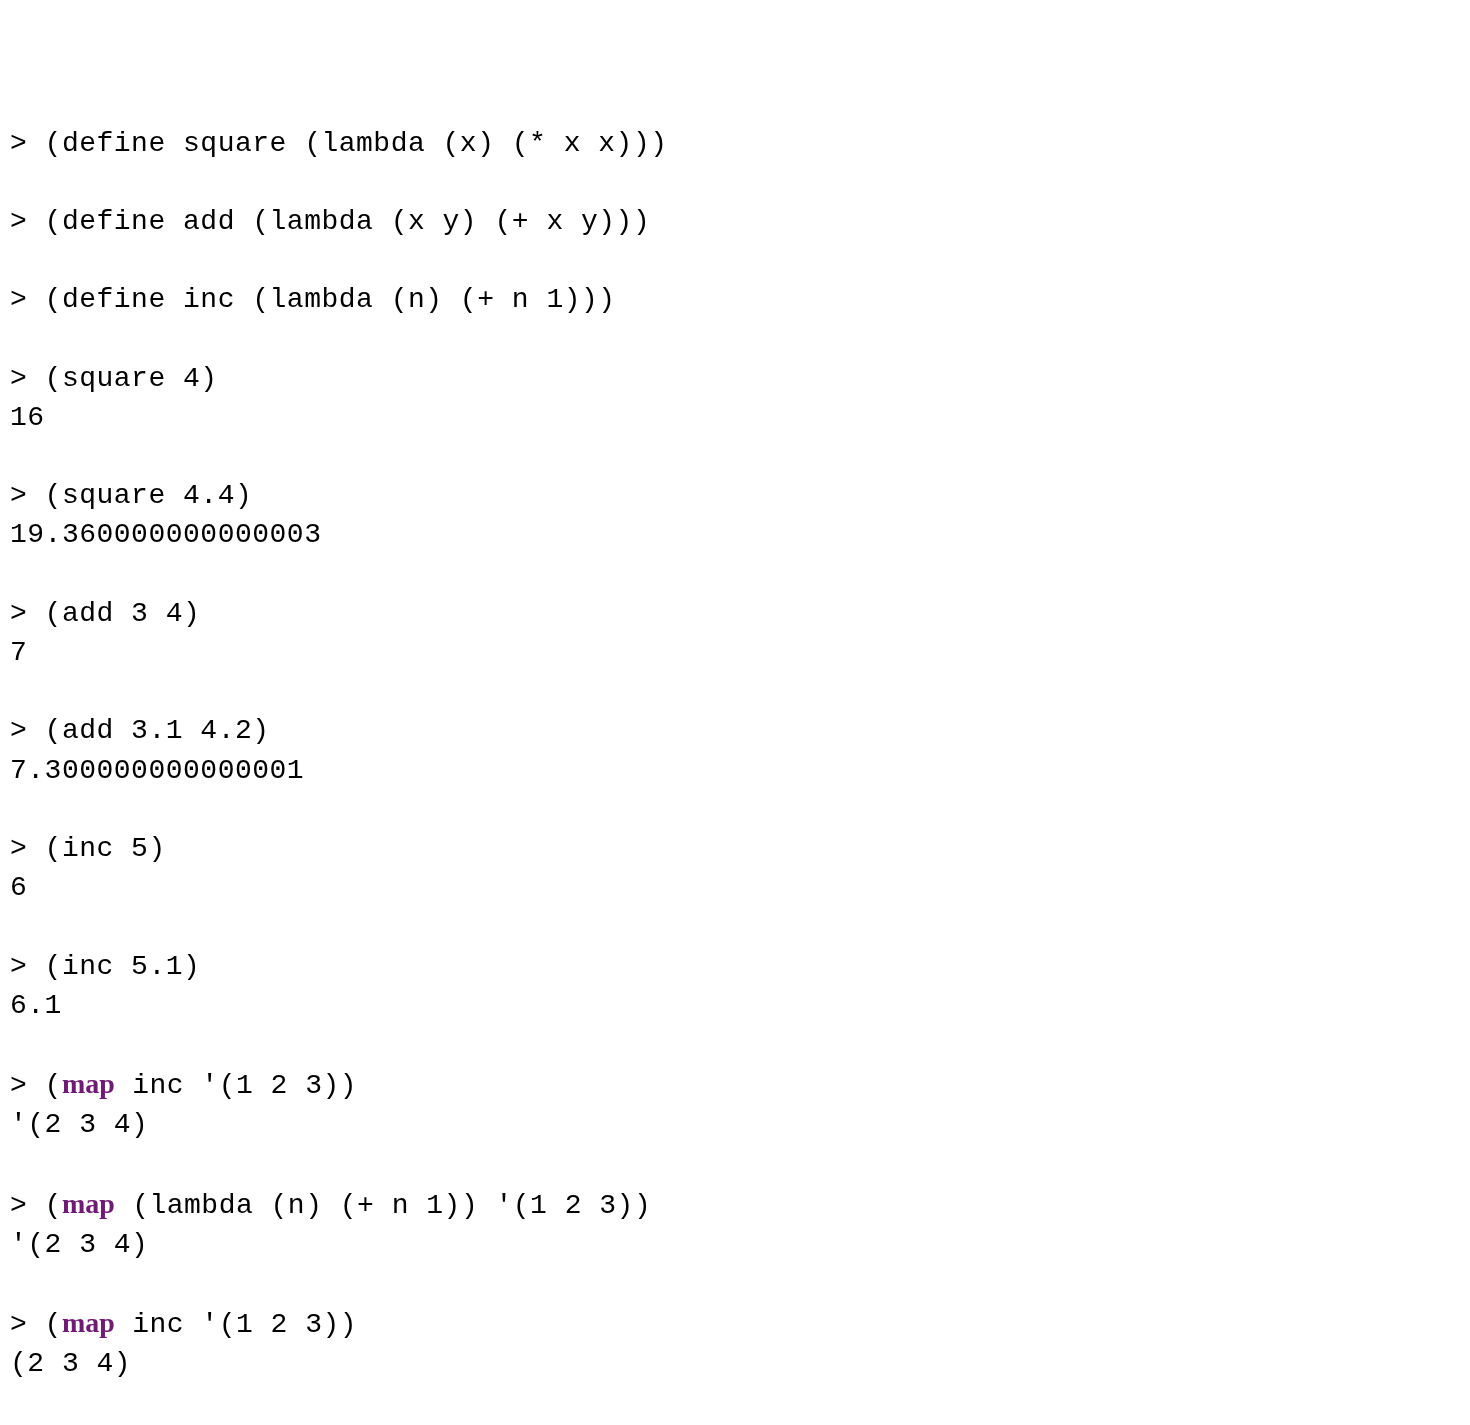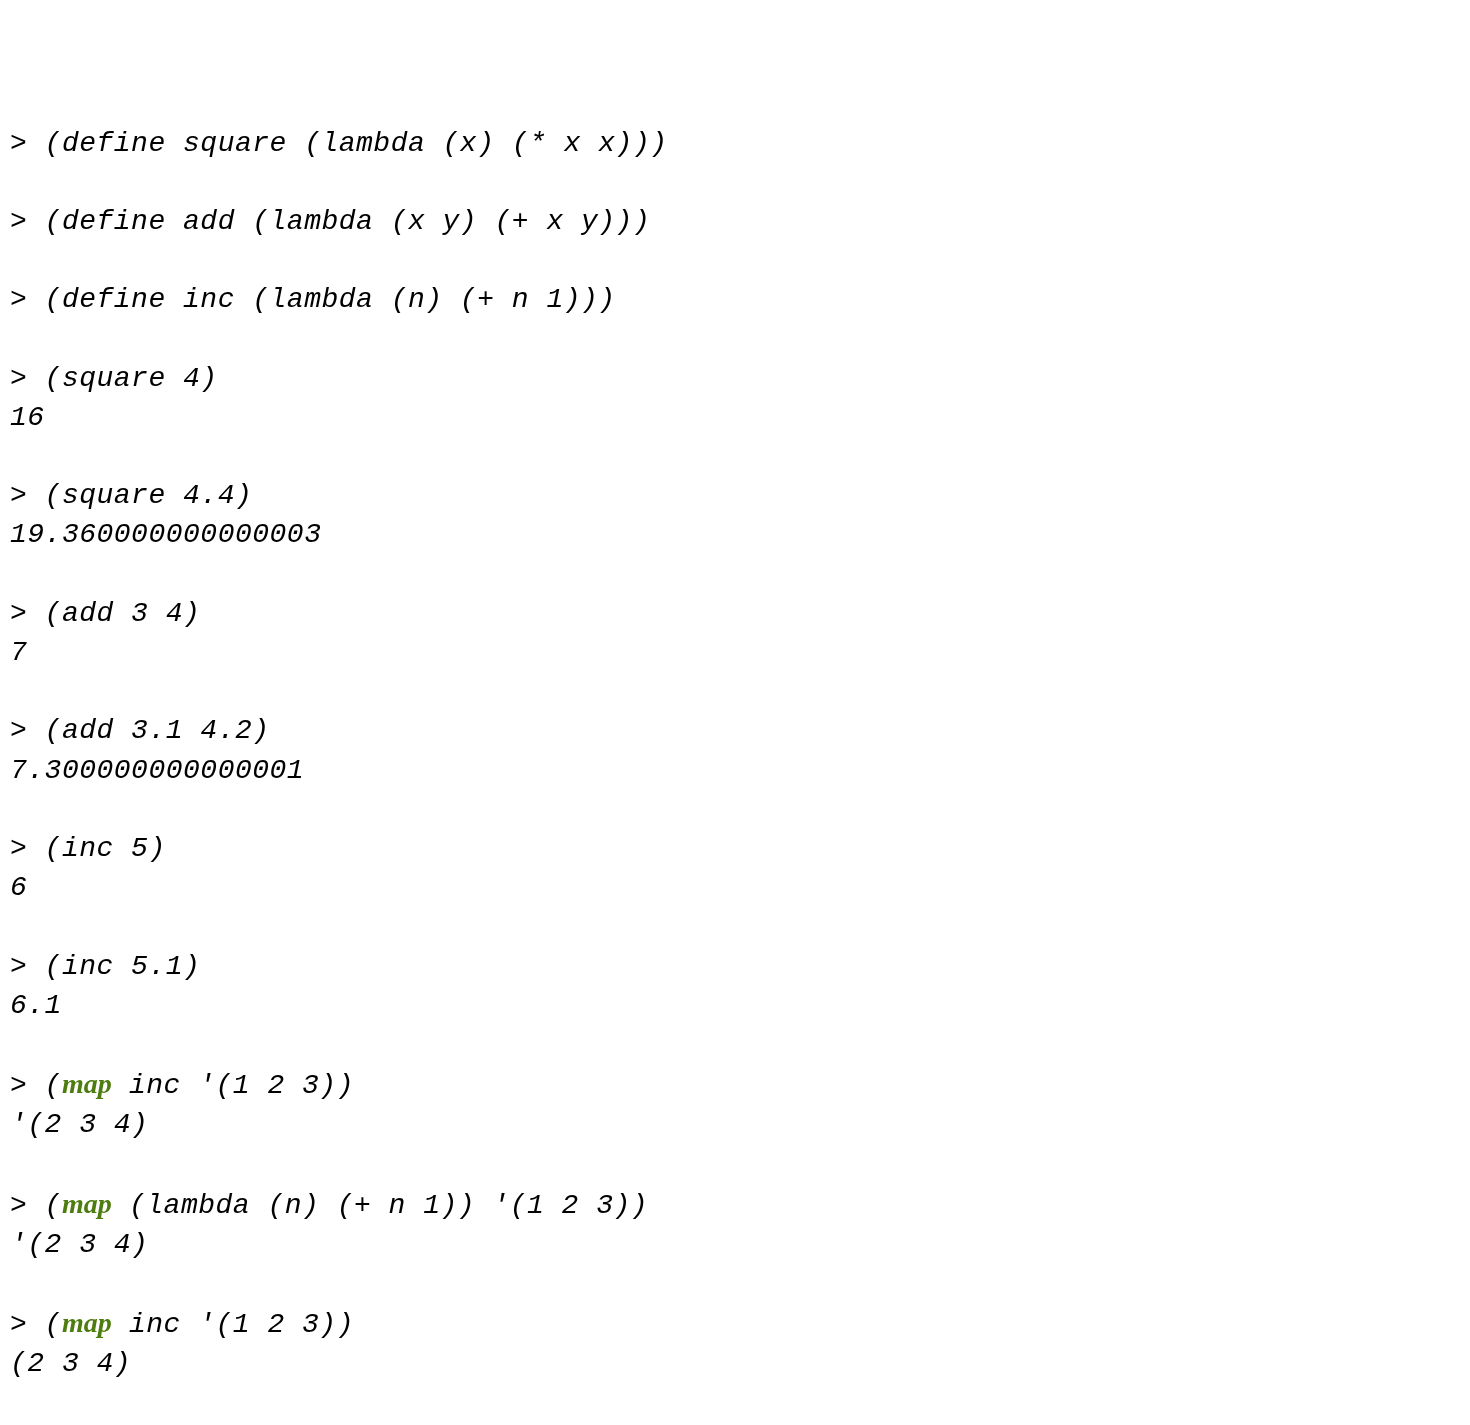--- a/index.html
+++ b/index.html
@@ -7,28 +7,27 @@
       font-size: 28px;
       line-height: 1.4;
       padding: 6px 10px;
       letter-spacing: 0.5px;
       background: #fff;
       color: #000;
       margin: 0;
       white-space: pre;
     }
     .kw {
-      color: #4d7c0f;
+      color: #701a75;
       font-family: Georgia, "Times New Roman", serif;
       font-weight: bold;
       letter-spacing: 0;
     }
     .line {
       display: block;
-      font-style: italic;
     }
     .blank {
       height: 1.4em;
     }
   </style>
 </head>
 <body>
 
 
 <div id="repl"><div class="line"><span>&gt; (define square (lambda (x) (* x x)))</span></div><div class="line blank"></div><div class="line"><span>&gt; (define add (lambda (x y) (+ x y)))</span></div><div class="line blank"></div><div class="line"><span>&gt; (define inc (lambda (n) (+ n 1)))</span></div><div class="line blank"></div><div class="line"><span>&gt; (square 4)</span></div><div class="line"><span>16</span></div><div class="line blank"></div><div class="line"><span>&gt; (square 4.4)</span></div><div class="line"><span>19.360000000000003</span></div><div class="line blank"></div><div class="line"><span>&gt; (add 3 4)</span></div><div class="line"><span>7</span></div><div class="line blank"></div><div class="line"><span>&gt; (add 3.1 4.2)</span></div><div class="line"><span>7.300000000000001</span></div><div class="line blank"></div><div class="line"><span>&gt; (inc 5)</span></div><div class="line"><span>6</span></div><div class="line blank"></div><div class="line"><span>&gt; (inc 5.1)</span></div><div class="line"><span>6.1</span></div><div class="line blank"></div><div class="line"><span>&gt; (</span><span class="kw">map</span><span> inc '(1 2 3))</span></div><div class="line"><span>'(2 3 4)</span></div><div class="line blank"></div><div class="line"><span>&gt; (</span><span class="kw">map</span><span> (lambda (n) (+ n 1)) '(1 2 3))</span></div><div class="line"><span>'(2 3 4)</span></div><div class="line blank"></div><div class="line"><span>&gt; (</span><span class="kw">map</span><span> inc '(1 2 3))</span></div><div class="line"><span>(2 3 4)</span></div><div class="line blank"></div><div class="line"></div></div>

